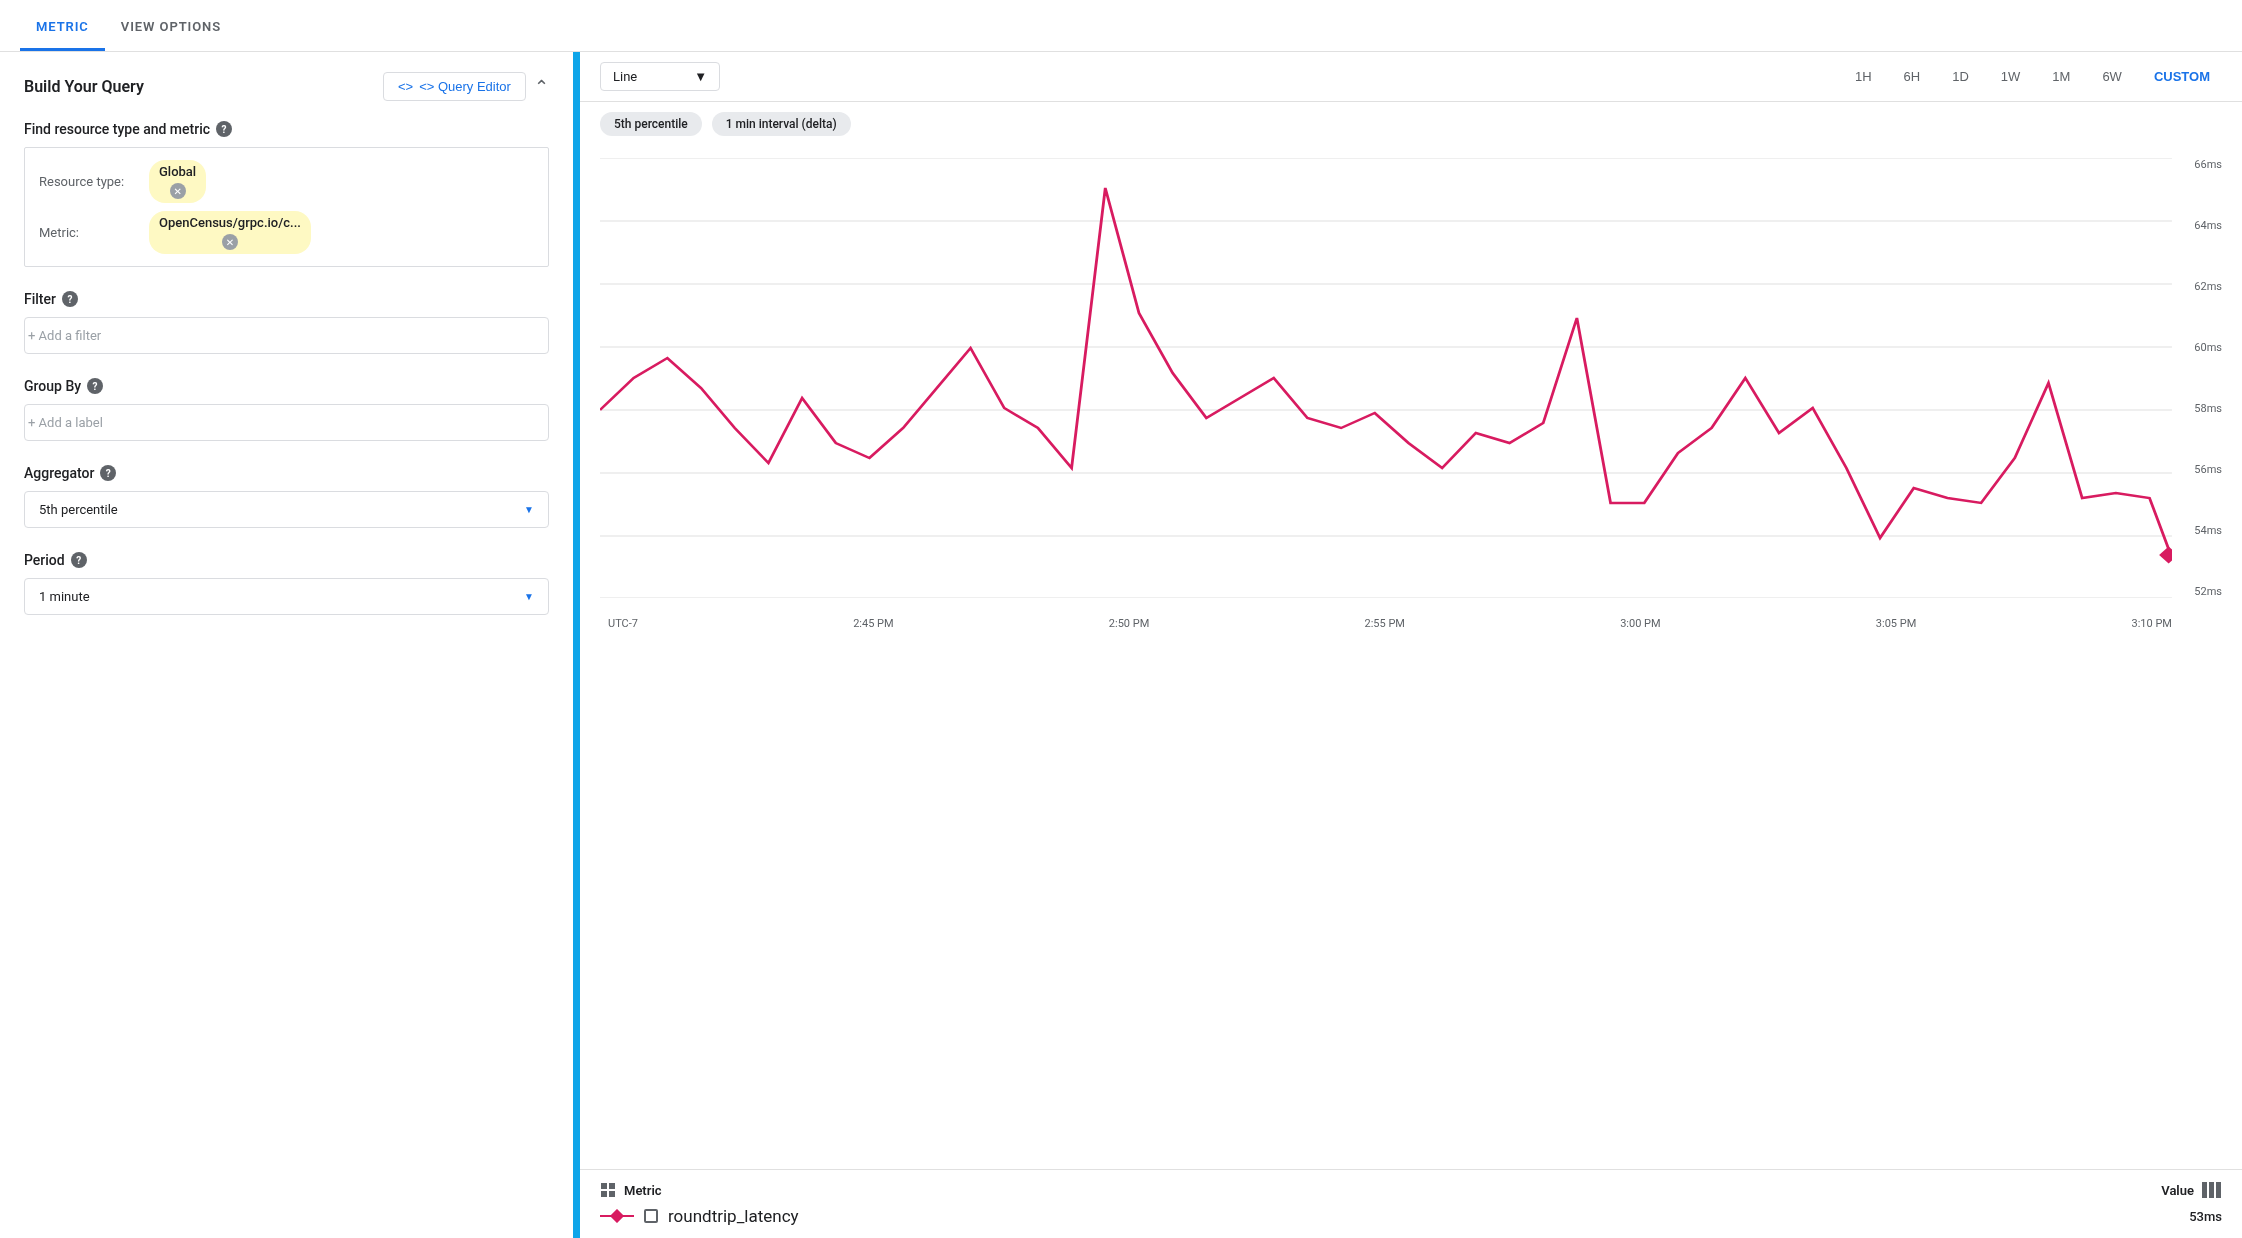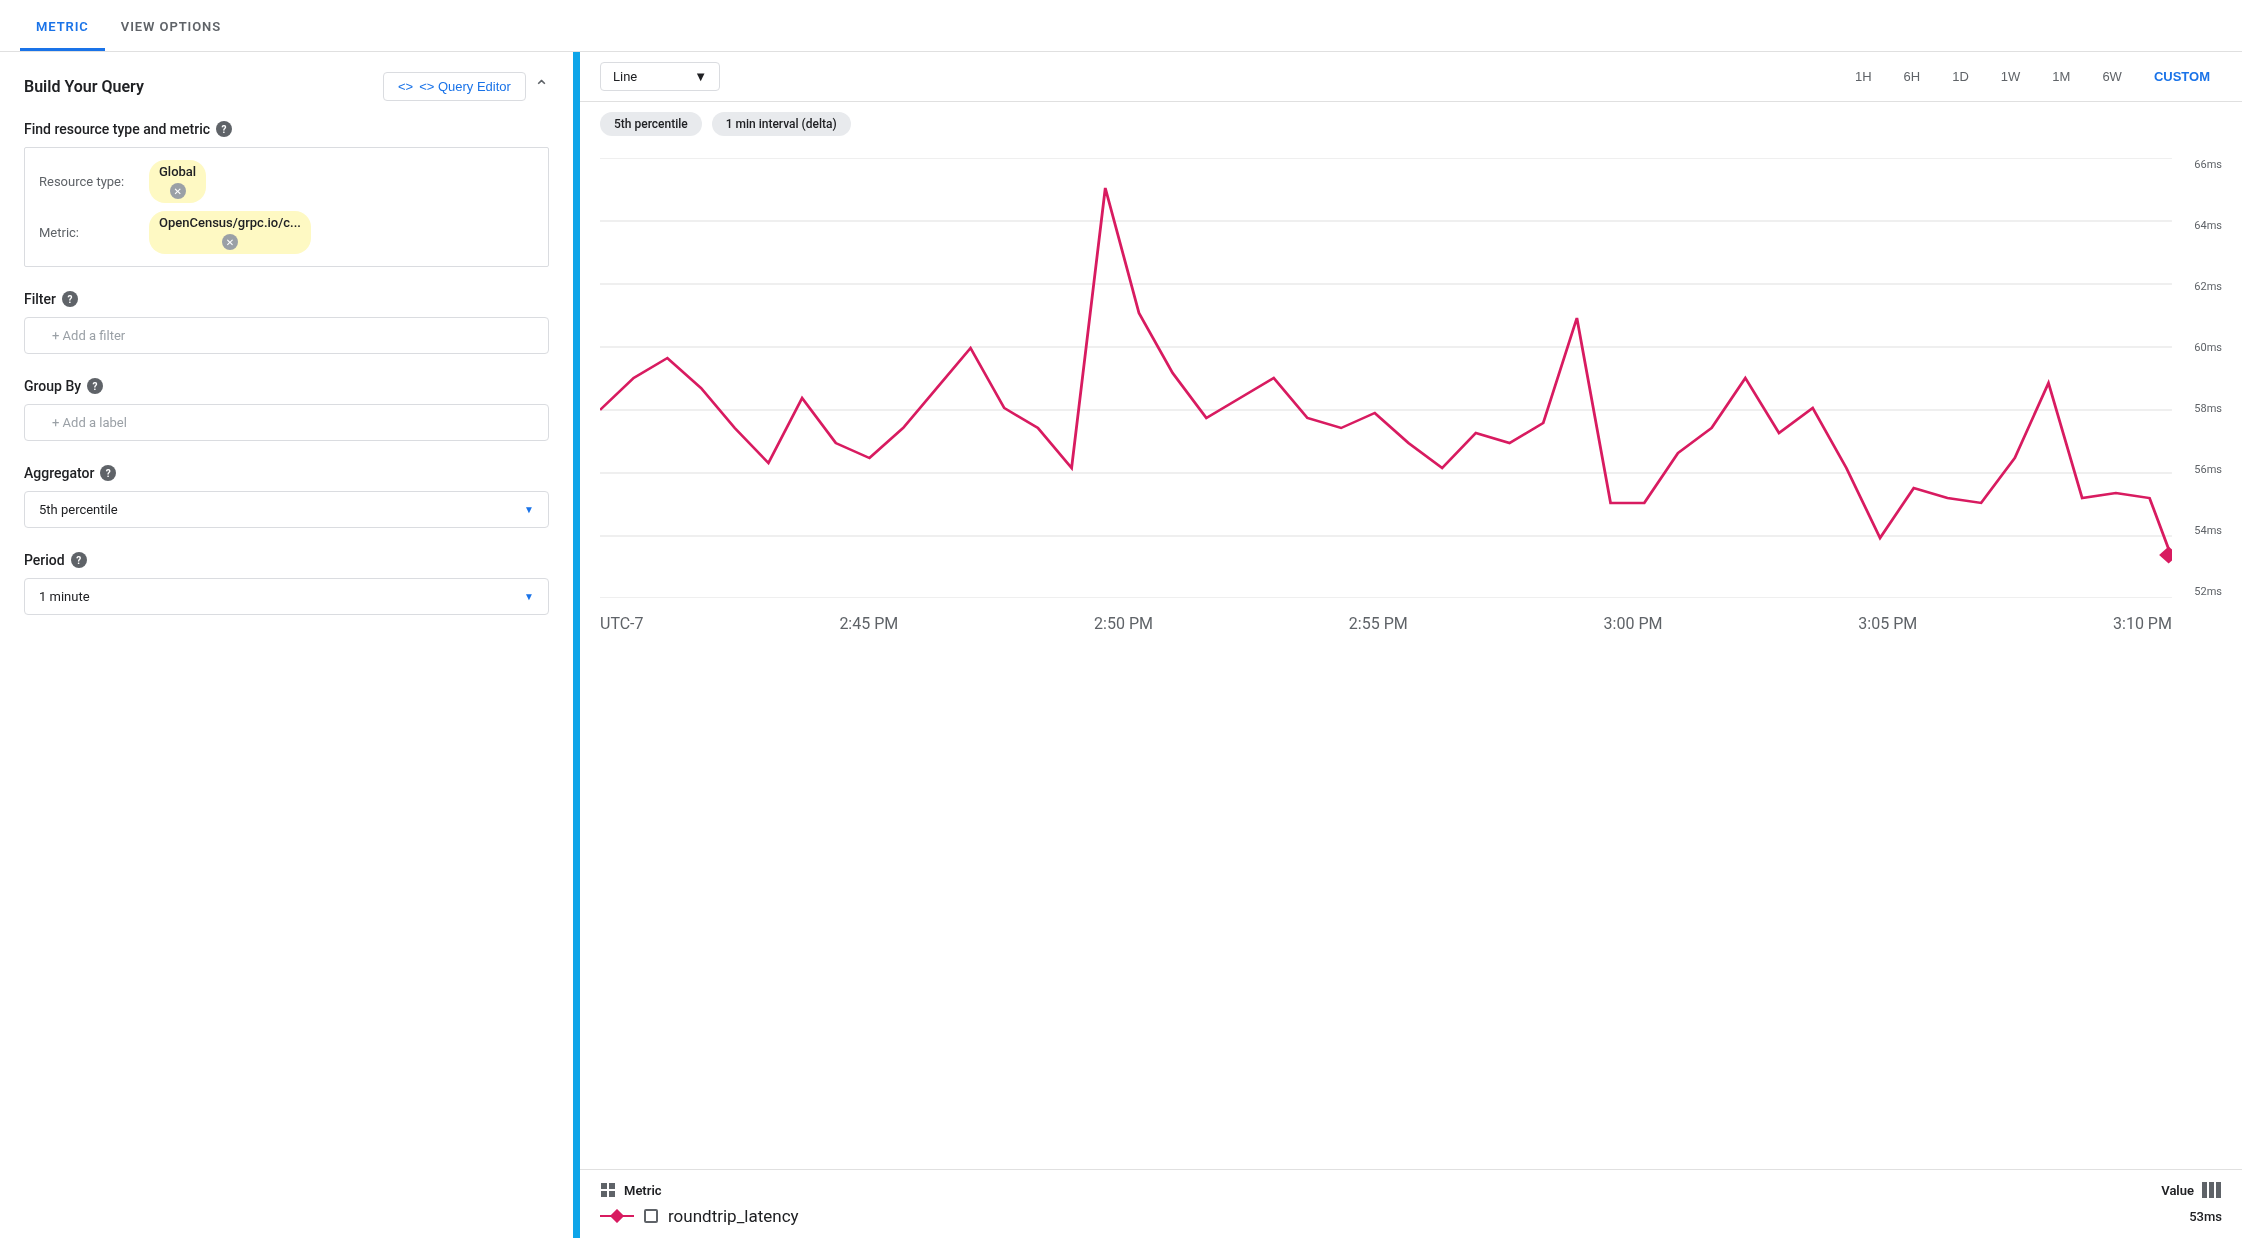--- a/index.html
+++ b/index.html
@@ -100,21 +100,21 @@
       background: #9aa0a6;
       border-radius: 50%;
       color: #fff;
       font-size: 10px;
       cursor: pointer;
     }
 
     .input-box {
       border: 1px solid #dadce0;
       border-radius: 4px;
-      padding: 10px 27px;
+      padding: 10px 3px;
       color: #9aa0a6;
       font-size: 13px;
       cursor: pointer;
       width: 100%;
     }
 
     .select-box {
       border: 1px solid #dadce0;
       border-radius: 4px;
       padding: 10px 14px;
@@ -191,21 +191,21 @@
     .y-label { font-size: 11px; color: #5f6368; }
 
     .x-axis {
       position: absolute;
       bottom: 0;
       left: 0;
       right: 50px;
       height: 30px;
       display: flex; justify-content: space-between; align-items: center;
     }
-    .x-label { font-size: 16px; color: #5f6368; }
+    .x-label { font-size: 11px; color: #5f6368; margin-left: 8px; }
 
     .chart-svg-area {
       position: absolute;
       top: 0; left: 0;
       right: 50px;
       bottom: 40px;
     }
 
     
     .legend-area {

